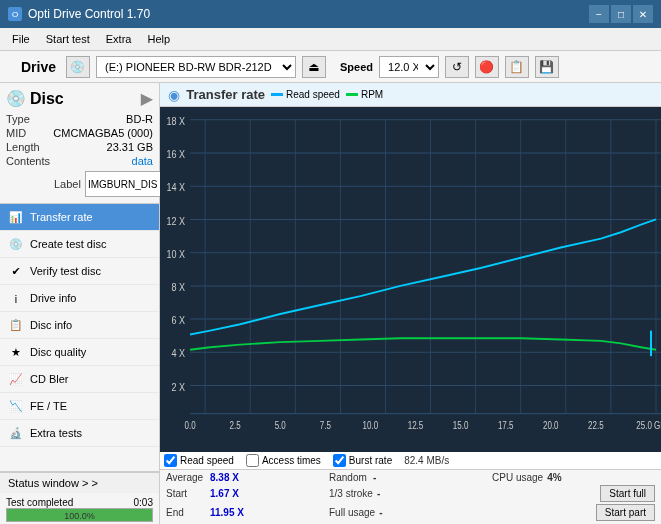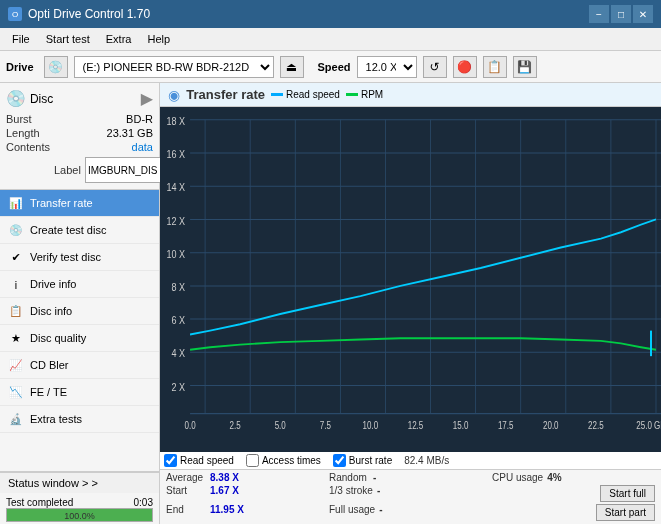--- a/index.html
+++ b/index.html
@@ -46,21 +46,21 @@
     
     .drive-toolbar {
       background: #f5f5f5;
       border-bottom: 1px solid #ccc;
       height: 32px;
       display: flex;
       align-items: center;
       padding: 0 6px;
       gap: 6px;
     }
-    .drive-label { font-size: 11px; font-weight: bold; margin-right: 4px; }
+    .drive-label { font-size: 14px; font-weight: bold; margin-right: 4px; margin-left: 15px; }
     .drive-select {
       height: 22px;
       border: 1px solid #aaa;
       background: white;
       font-size: 11px;
       padding: 0 4px;
       width: 200px;
     }
     .toolbar-icon-btn {
       width: 24px; height: 22px; background: #e8e8e8; border: 1px solid #aaa;
@@ -183,21 +183,21 @@
       overflow: hidden;
     }
     .stats-row {
       display: flex;
       gap: 0;
       margin-bottom: 2px;
     }
     .stat-col {
       flex: 1;
       display: flex;
-      align-items: flex-start;
+      align-items: center;
       gap: 4px;
     }
     .stat-label { font-size: 10px; color: #333; min-width: 40px; }
     .stat-value { font-size: 10px; color: #0000cc; font-weight: bold; }
     .stat-value.dark { color: #333; }
 
     
     .checkbox-row {
       display: flex;
       align-items: center;
@@ -262,26 +262,30 @@
   <button class="toolbar-icon-btn">💾</button>
 </div>
 
 <div class="main-content">
 
   <div class="sidebar">
 
     <div class="disc-panel">
       <div class="disc-panel-header">
         <span class="disc-icon">💿</span>
-        <span style="font-size:12px;font-weight:normal;">Disc</span>
+        <span style="font-size:16px;font-weight:bold;">Disc</span>
         <span style="margin-left:auto;font-size:16px;color:#888;">▶</span>
       </div>
       <div class="disc-info-row">
-        <span class="disc-info-label">Burst</span>
+        <span class="disc-info-label">Type</span>
         <span class="disc-info-value">BD-R</span>
+      </div>
+      <div class="disc-info-row">
+        <span class="disc-info-label">MID</span>
+        <span class="disc-info-value">CMCMAGBA5 (000)</span>
       </div>
       <div class="disc-info-row">
         <span class="disc-info-label">Length</span>
         <span class="disc-info-value">23.31 GB</span>
       </div>
       <div class="disc-info-row">
         <span class="disc-info-label">Contents</span>
         <span class="disc-info-value blue">data</span>
       </div>
       <div class="label-row">

